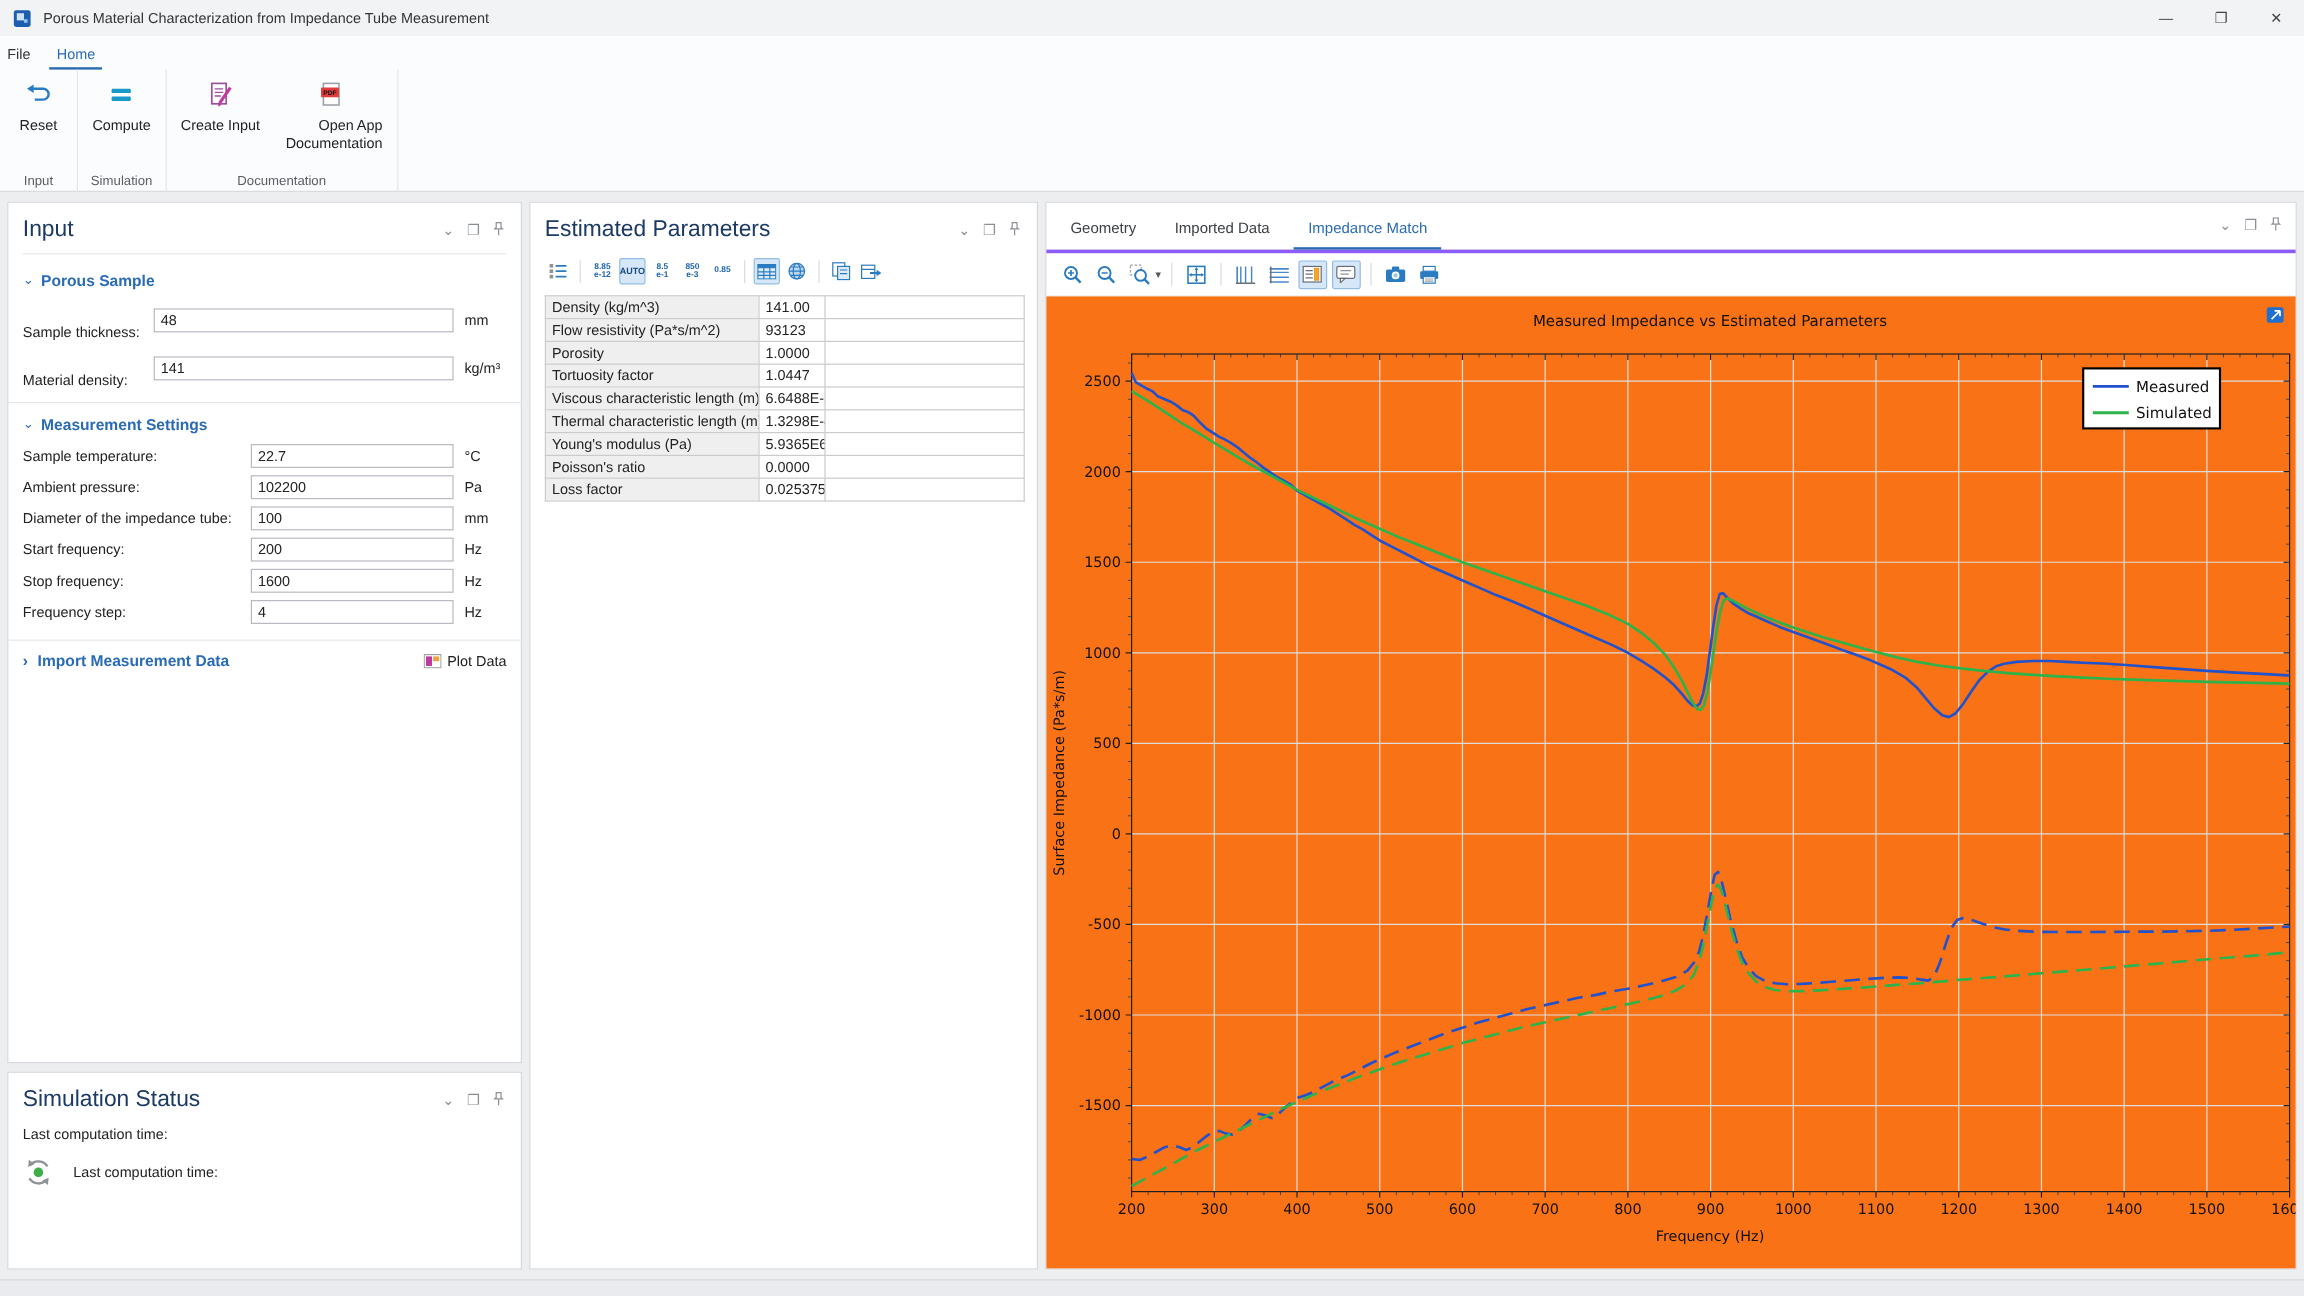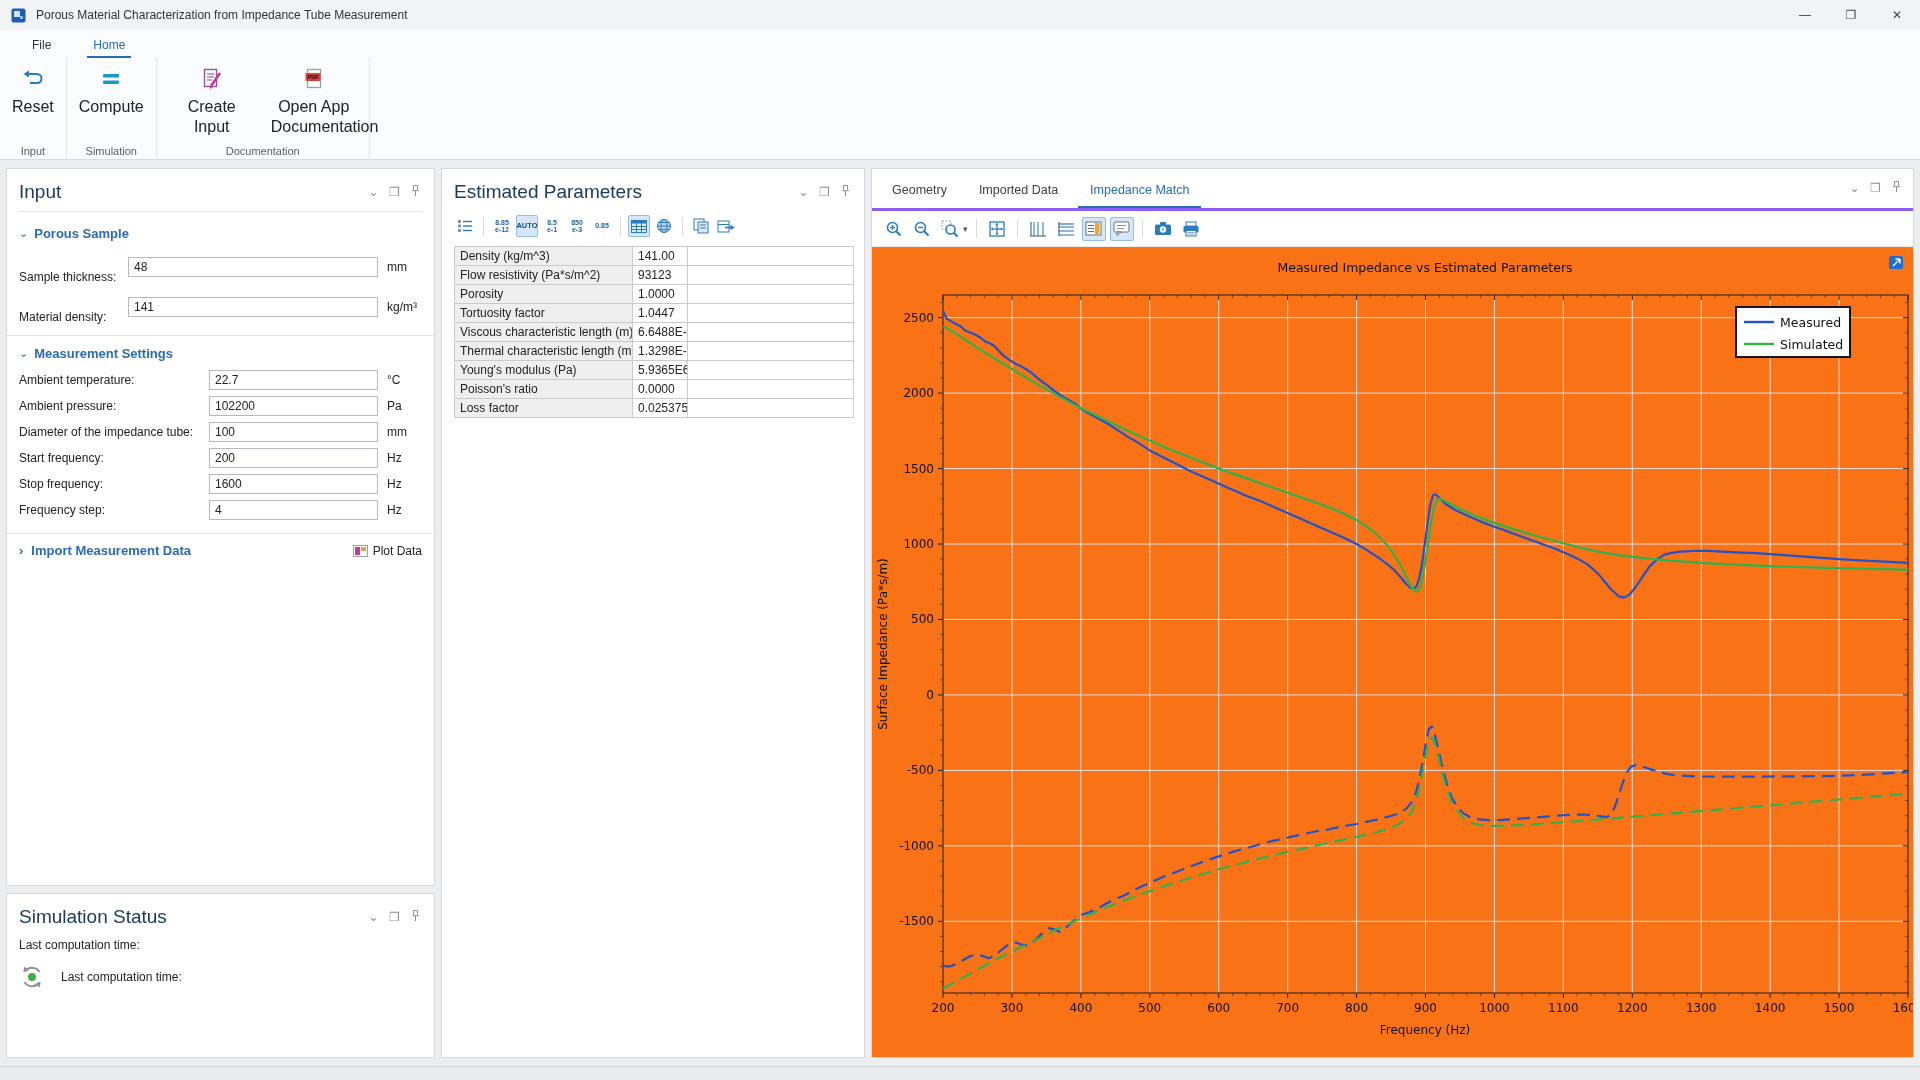--- a/index.html
+++ b/index.html
@@ -9,29 +9,29 @@
   
   .titlebar { height:30px; background:#f2f3f5; display:flex; align-items:center; }
   .titlebar .appicon { margin:0 10px 0 11px; width:15px; height:15px; }
   .titlebar .title { font-size:12px; color:#333; }
   .win-controls { margin-left:auto; display:flex; height:100%; }
   .win-btn { width:46px; height:100%; display:flex; align-items:center; justify-content:center;
     font-size:12px; color:#444; cursor:default; }
 
   
   .ribbon { background:#fbfcfd; border-bottom:1px solid #d9dbde; height:130px; }
-  .menubar { height:28px; display:flex; align-items:flex-end; padding-left:26px; gap:30px; }
+  .menubar { height:28px; display:flex; align-items:flex-end; gap:10px; }
   .menutab { font-size:12px; padding:4px 6px 6px; color:#333; }
   .menutab.active { color:#2a6bb5; border-bottom:2px solid #2a6bb5; padding-bottom:4px; }
   .ribbon-body { display:flex; height:102px; }
   .rgroup { display:flex; flex-direction:column; border-right:1px solid #e3e5e8; padding:2px 4px 0; }
   .rgroup-buttons { display:flex; flex:1; align-items:flex-start; }
   .rbtn { display:flex; flex-direction:column; align-items:center; padding:6px 8px 2px; min-width:56px; }
   .rbtn .ricon { height:26px; display:flex; align-items:center; justify-content:center; }
-  .rbtn .rlabel { font-size:16px; color:#222; margin-top:5px; text-align:center; line-height:1.25; max-width:86px; }
+  .rbtn .rlabel { font-size:12px; color:#222; margin-top:5px; text-align:right; line-height:1.25; max-width:86px; }
   .rgroup-label { font-size:11px; color:#5a5e63; text-align:center; padding:2px 0 3px; }
 
   
   .main { position:relative; height:calc(1080px - 30px - 130px - 14px); background:#eceef0; }
   .panel { position:absolute; background:#fff; border:1px solid #d6d8db; }
   #input-panel  { left:6px;  top:8px;   width:429px; height:718px; }
   #sim-panel    { left:6px;  top:733px; width:429px; height:165px; }
   #est-panel    { left:441px; top:8px;  width:424px; height:890px; }
   #gfx-panel    { left:871px; top:8px;  width:1043px; height:890px; }
 
@@ -200,21 +200,21 @@
       <label>Material density:</label>
       <input value="141" style="">
       <span class="unit">kg/m³</span>
     </div>
 
     <div class="section-header" style="margin-top:8px; border-top:1px solid #e4e6e9; padding-top:10px;">
       <span class="chev">⌄</span>
       <span>Measurement Settings</span>
     </div>
     <div class="frow ms">
-      <label>Ambient temperature:</label>
+      <label>Sample temperature:</label>
       <input value="22.7" style="">
       <span class="unit">°C</span>
     </div>
     <div class="frow ms">
       <label>Ambient pressure:</label>
       <input value="102200" style="">
       <span class="unit">Pa</span>
     </div>
     <div class="frow ms">
       <label>Diameter of the impedance tube:</label>

